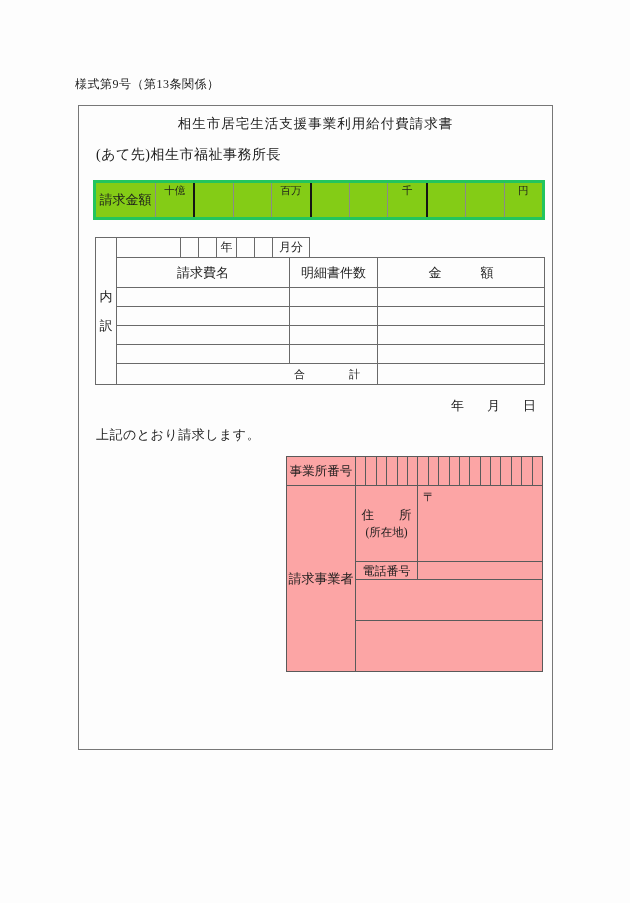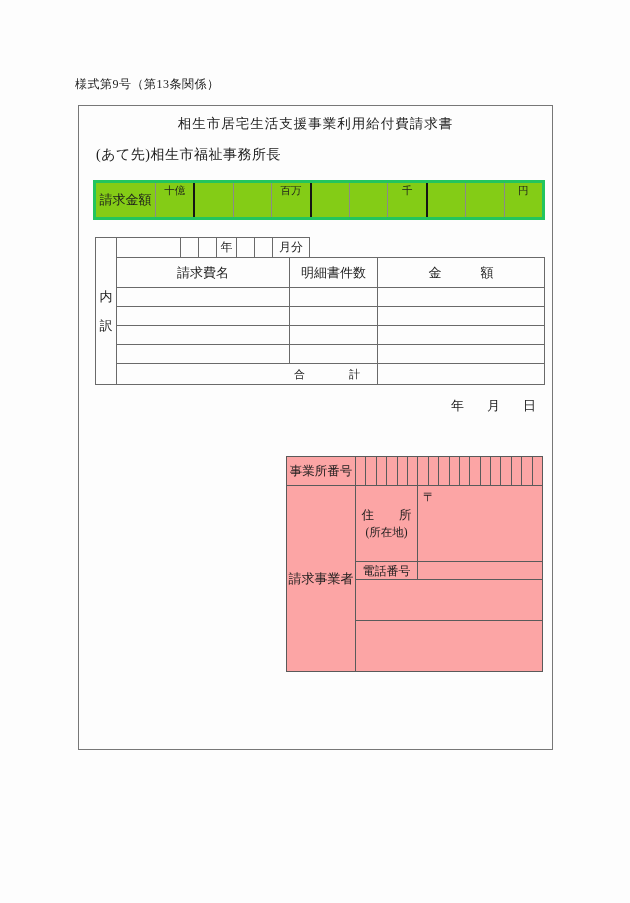--- a/index.html
+++ b/index.html
@@ -145,20 +145,21 @@
       <div class="c3"></div>
     </div>
   </div>
 
   <div class="abs date-line">
     <span>年</span>
     <span>月</span>
     <span>日</span>
   </div>
 
+  <div class="abs statement">上記のとおり請求します。</div>
 
   <div class="abs biz-table">
     <div class="biz-row1">
       <div class="biz-num-label">事業所番号</div>
       <div class="digit-strip">
         <div class="digit-cell"></div>
         <div class="digit-cell"></div>
         <div class="digit-cell"></div>
         <div class="digit-cell"></div>
         <div class="digit-cell"></div>

